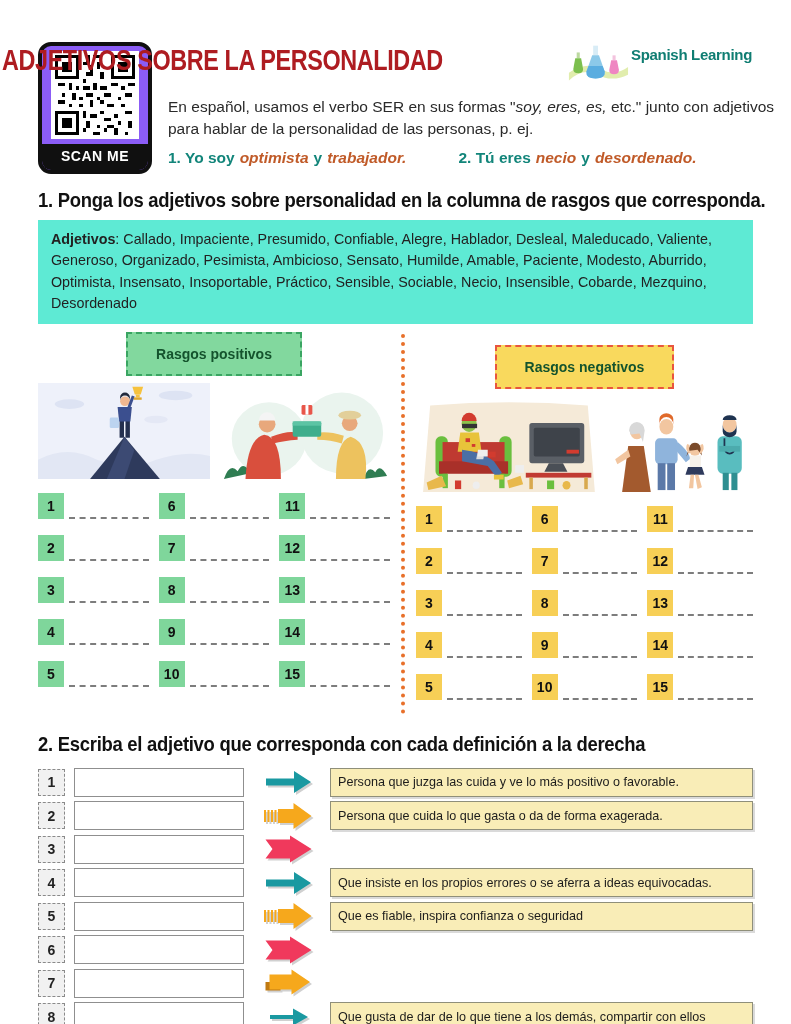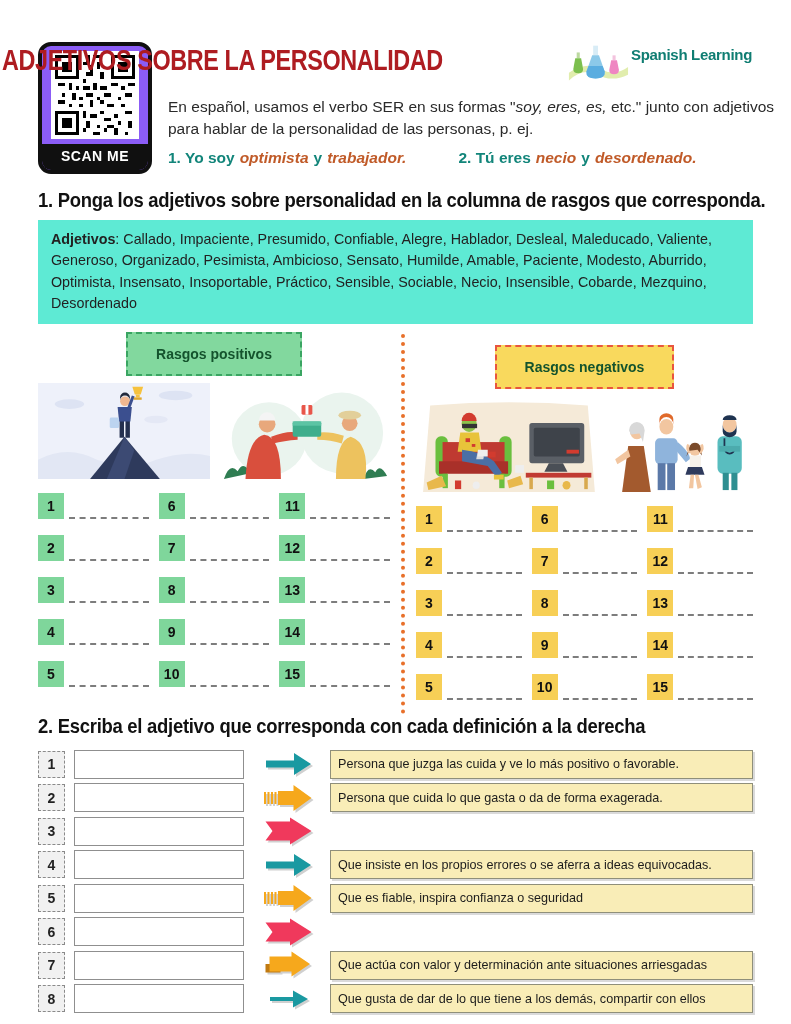--- a/index.html
+++ b/index.html
@@ -40,21 +40,21 @@
   .t { color:#12857A; font-weight:800; }
   .o { color:#C05A28; font-weight:800;font-style:italic; }
 
   
   .sec-heading {
     font-size:20.5px; font-weight:800; color:#111; letter-spacing:-.3px;
     white-space:nowrap; display:inline-block;
     transform:scaleX(.9); transform-origin:left top;
   }
   .sec1-head { margin-top:14px; }
-  .sec2-head { }
+  .sec2-head { margin-top:18px; }
 
   
   .adj-box { background:#5eead4; padding:9px 13px; margin-top:8px; }
   .adj-text { font-size:14.3px; line-height:1.5; color:#222; }
 
   
   .columns { display:flex; margin-top:8px; }
   .col { display:flex; flex-direction:column; }
   .col-pos { width:352px; }
   .col-neg { flex:1;margin-top:13px; }
@@ -565,21 +565,20 @@
       </div>
       <div class="defrow">
         <span class="numbox">7</span>
         <span class="inputbox"></span>
         <span class="arrow">
           <svg viewBox="0 0 100 60">
             <rect x="5" y="28" width="30" height="17" fill="#C07A12"></rect>
             <polygon points="13,13 57,13 57,3 94,28 57,53 57,43 13,43" fill="#F6A81C"></polygon>
           </svg>
         </span>
-        <span class="defbox">Que actúa con valor y determinación ante situaciones arriesgadas</span>
       </div>
       <div class="defrow">
         <span class="numbox">8</span>
         <span class="inputbox"></span>
         <span class="arrow">
           <svg viewBox="0 0 100 60">
             <polygon points="14,26 60,26 60,13 90,30 60,47 60,34 14,34" fill="#1A99A1"></polygon>
           </svg>
         </span>
         <span class="defbox">Que gusta de dar de lo que tiene a los demás, compartir con ellos</span>

